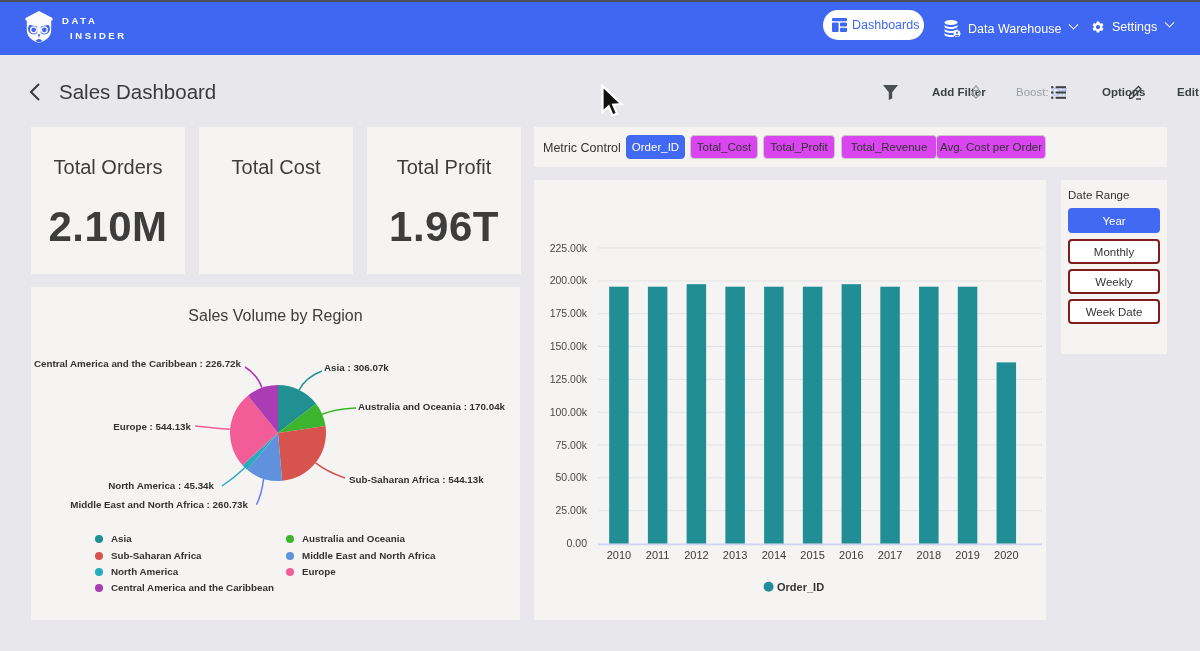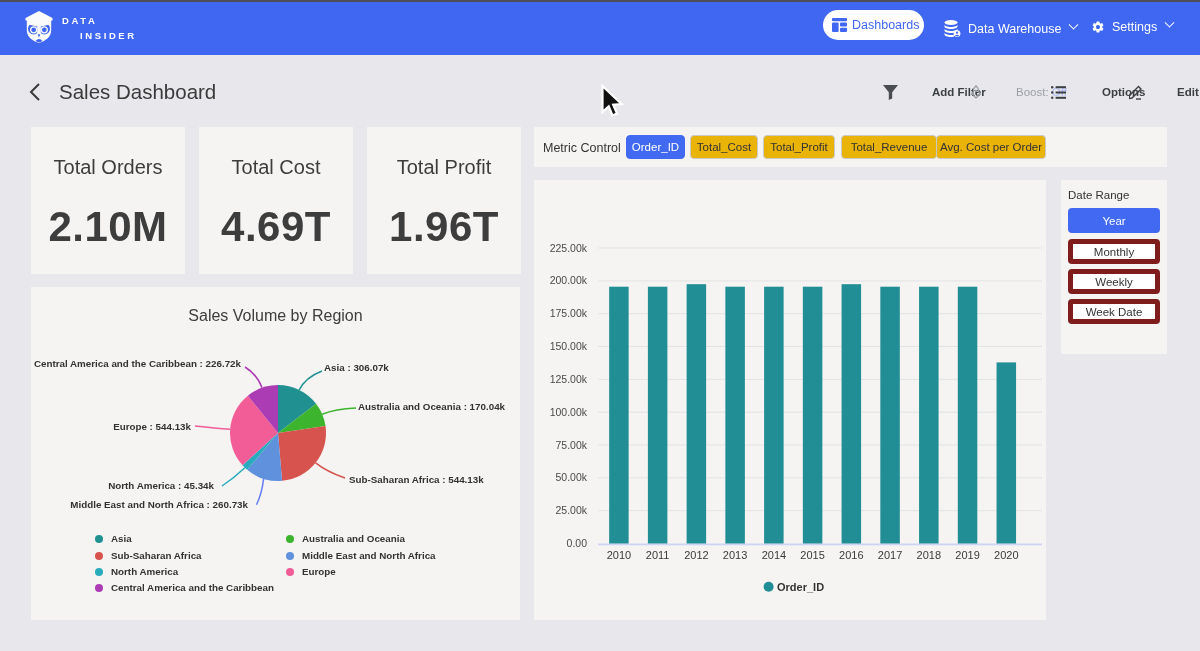--- a/index.html
+++ b/index.html
@@ -19,54 +19,54 @@
   
   #pagetitle { position:absolute; left:59px; top:80px; font-size:20.5px; color:#3a3a3a; }
   .hctrl { position:absolute; top:86px; font-size:11.5px; line-height:13px; color:#3c4043; font-weight:bold;margin-left:29px; }
   
   .kpi { width:154px; height:147px; top:127px; text-align:center; }
   .kpi .t { margin-top:29px; font-size:20px; color:#3d3d3d; }
   .kpi .v { margin-top:24px; font-size:42px; font-weight:bold; color:#3d3d3d; letter-spacing:0.5px; }
   
   #metricbar { left:534px; top:127px; width:633px; height:40px; }
   #metricbar .lbl { position:absolute; left:9px; top:14px; font-size:12.5px; color:#333; }
-  .mbtn { position:absolute; top:8px; height:24px; border:1px solid #c9c9c9; border-radius:4px; background:#eab308; font-size:11.5px; white-space:nowrap; color:#333; display:flex; align-items:center; justify-content:center; }
+  .mbtn { position:absolute; top:8px; height:24px; border:1px solid #c9c9c9; border-radius:4px; background:#d946ef; font-size:11.5px; white-space:nowrap; color:#333; display:flex; align-items:center; justify-content:center; }
   .mbtn.sel { background:#4169f1; border-color:#4169f1; color:#fff; }
   
   #piecard { left:31px; top:287px; width:489px; height:333px; }
   #barcard { left:534px; top:180px; width:512px; height:440px; }
   .ctitle { position:absolute; width:100%; text-align:center; font-size:16px; color:#3d3d3d; }
   .plabel { position:absolute; font-size:9.8px; font-weight:bold; color:#333; white-space:nowrap; text-shadow:0 0 2px #f5f4f2,0 0 2px #f5f4f2,0 0 3px #f5f4f2; }
   .leg { position:absolute; font-size:9.8px; font-weight:bold; color:#333; white-space:nowrap; }
   .leg i { display:inline-block; width:8px; height:8px; border-radius:50%; margin-right:8px; vertical-align:-1px; }
   
   #datecard { left:1061px; top:180px; width:106px; height:174px; }
   #datecard .dt { position:absolute; left:7px; top:9px; font-size:11.5px; color:#333; }
-  .dbtn { position:absolute; left:7px; width:92px; height:25px; border:5px solid #7f1d1d; border-radius:4px; background:#fff; font-size:11.5px; color:#333; display:flex; align-items:center; justify-content:center; }
+  .dbtn { position:absolute; left:7px; width:92px; height:25px; border:2px solid #7f1d1d; border-radius:4px; background:#fff; font-size:11.5px; color:#333; display:flex; align-items:center; justify-content:center; }
   .dbtn.sel { background:#4169f1; border-color:#4169f1; color:#fff; }
 </style>
 </head>
 <body>
 <div id="topline"></div>
 <div id="nav"></div>
 
 <svg id="logo" width="28" height="32" viewBox="0 0 28 32" style="left:25px; top:11px; position:absolute;">
   <path d="M14 0 L27.5 7 L27.5 9.6 L26.2 9.6 L26.2 19 C26.2 25.8 21.2 29.6 14 32 C6.8 29.6 1.8 25.8 1.8 19 L1.8 9.6 L0.5 9.6 L0.5 7 Z" fill="#fbfbfb"></path>
   <circle cx="8.6" cy="17.8" r="5.6" fill="#4067f1"></circle>
   <circle cx="19.4" cy="17.8" r="5.6" fill="#4067f1"></circle>
   <path d="M2.5 8.2 L14 8.2 L14 15.9 L2.5 13.2 Z" fill="#fbfbfb"></path>
   <path d="M25.5 8.2 L14 8.2 L14 15.9 L25.5 13.2 Z" fill="#fbfbfb"></path>
   <circle cx="8.7" cy="18.8" r="3.0" fill="none" stroke="#fbfbfb" stroke-width="1.3"></circle>
   <circle cx="19.3" cy="18.8" r="3.0" fill="none" stroke="#fbfbfb" stroke-width="1.3"></circle>
   <path d="M12.2 15 L14 13.4 L15.8 15 L15.8 21.5 L14 25 L12.2 21.5 Z" fill="#fbfbfb"></path>
   <path d="M12.6 23.2 L14 26.5 L15.4 23.2 Z" fill="#4067f1"></path>
   <path d="M10.6 29.8 Q14 26.2 17.4 29.8 Q14 33.4 10.6 29.8 Z" fill="#4067f1"></path>
 </svg>
 <div class="logotext" style="left:62px; top:15px;">DATA</div>
-<div class="logotext" style="left:56px; top:30px;padding-left:24px;">INSIDER</div>
+<div class="logotext" style="left:46px; top:30px;padding-left:24px;">INSIDER</div>
 
 <div id="dashpill">
   <svg width="15" height="14" viewBox="0 0 15 14" style="margin-left:9px;">
     <rect x="0" y="0" width="15" height="3.2" rx="1" fill="#4067f1"></rect>
     <rect x="0" y="4.6" width="6.6" height="9.4" rx="1" fill="#4067f1"></rect>
     <rect x="8" y="4.6" width="7" height="3.8" rx="1" fill="#4067f1"></rect>
     <rect x="8" y="9.8" width="7" height="4.2" rx="1" fill="#4067f1"></rect>
   </svg>
   <span>Dashboards</span>
 </div>
@@ -117,21 +117,20 @@
   <path d="M7 14 L12 14" stroke="#3c4043" stroke-width="1.4"></path>
 </svg>
 <div class="hctrl" style="left:1148px;">Edit</div>
 
 <div class="card kpi" style="left:31px;">
     <div class="t">Total Orders</div>
     <div class="v">2.10M</div>
   </div>
 <div class="card kpi" style="left:199px;">
     <div class="t">Total Cost</div>
-    <div class="v">4.69T</div>
   </div>
 <div class="card kpi" style="left:367px;">
     <div class="t">Total Profit</div>
     <div class="v">1.96T</div>
   </div>
 
 <div class="card" id="metricbar">
   <span class="lbl">Metric Control</span>
   <div class="mbtn sel" style="left:92px; width:59px;">Order_ID</div>
   <div class="mbtn" style="left:156px; width:68px;">Total_Cost</div>

